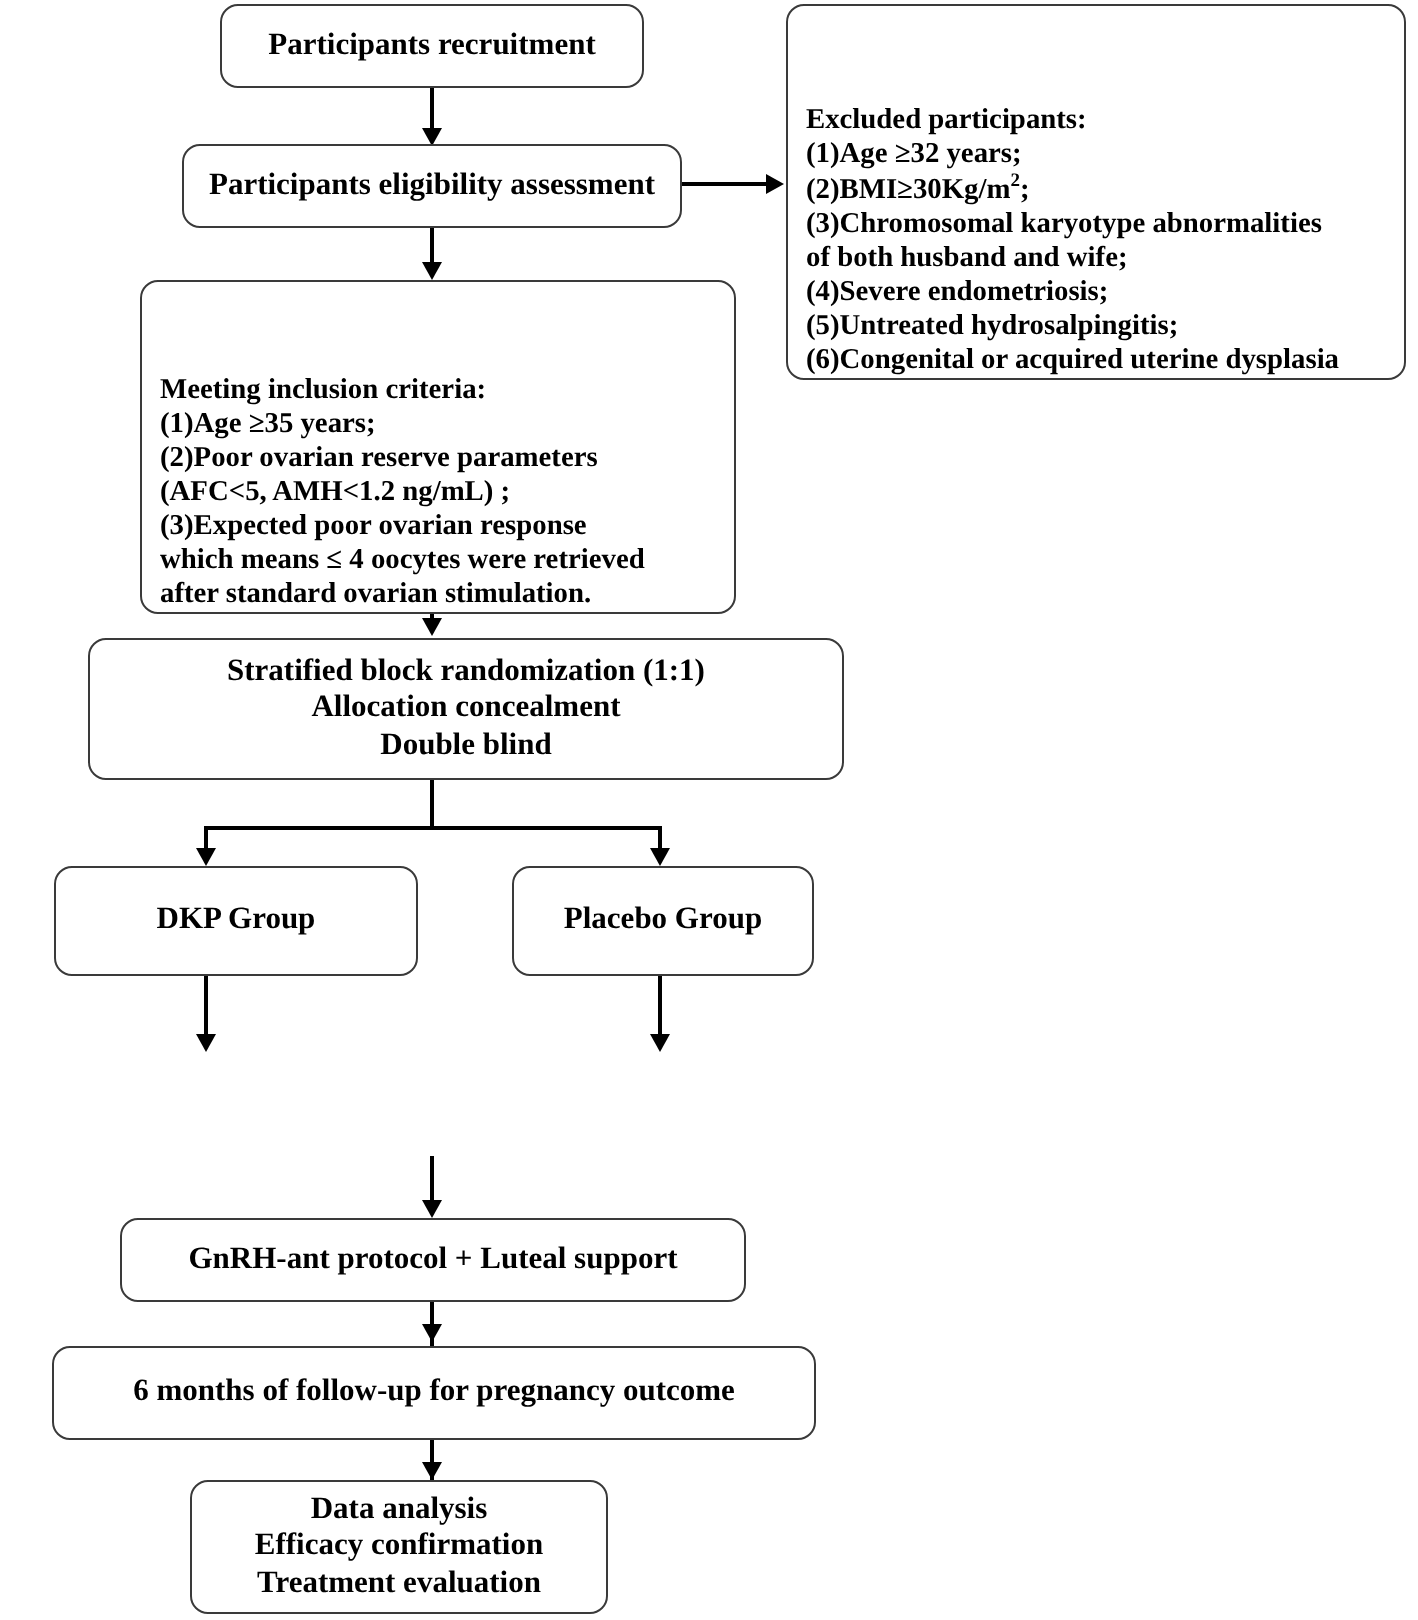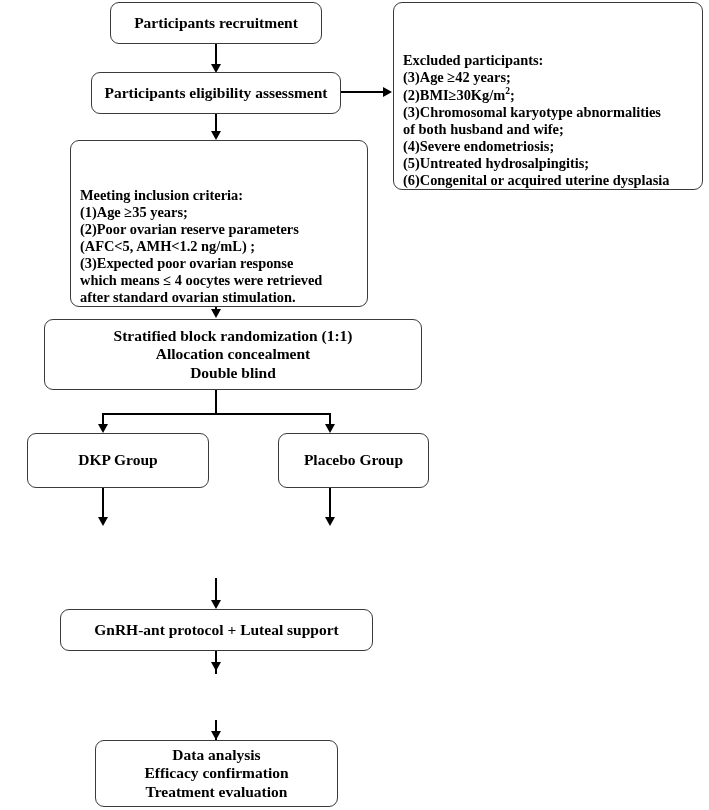--- a/index.html
+++ b/index.html
@@ -120,21 +120,21 @@
   <div class="node centered" style="left:110px; top:2px; width:212px; height:42px; font-size:15.5px;">
     <span class="line">Participants recruitment</span>
   </div>
 
   <div class="node centered" style="left:91px; top:72px; width:250px; height:42px; font-size:15.5px;">
     <span class="line">Participants eligibility assessment</span>
   </div>
 
   <div class="node lefty" style="left:393px; top:2px; width:310px; height:188px; font-size:14.4px;">
     <span class="line">Excluded participants:</span>
-    <span class="line">(3)Age ≥42 years;</span>
+    <span class="line">(1)Age ≥32 years;</span>
     <span class="line"><span>(2)BMI≥30Kg/m</span><span class="sup">2</span><span>;</span></span>
     <span class="line">(3)Chromosomal karyotype abnormalities</span>
     <span class="line">of both husband and wife;</span>
     <span class="line">(4)Severe endometriosis;</span>
     <span class="line">(5)Untreated hydrosalpingitis;</span>
     <span class="line">(6)Congenital or acquired uterine dysplasia</span>
   </div>
 
   <div class="node lefty" style="left:70px; top:140px; width:298px; height:167px; font-size:14.4px;">
     <span class="line">Meeting inclusion criteria:</span>
@@ -149,29 +149,32 @@
   <div class="node centered" style="left:44px; top:319px; width:378px; height:71px; font-size:15.5px;">
     <span class="line">Stratified block randomization (1:1)</span>
     <span class="line">Allocation concealment</span>
     <span class="line">Double blind</span>
   </div>
 
   <div class="node centered" style="left:27px; top:433px; width:182px; height:55px; font-size:15.5px;">
     <span class="line">DKP Group</span>
   </div>
 
-  <div class="node centered" style="left:256px; top:433px; width:151px; height:55px; font-size:15.5px;margin-left:22px;">
+  <div class="node centered" style="left:256px; top:433px; width:151px; height:55px; font-size:15.5px;">
     <span class="line">Placebo Group</span>
   </div>
 
 
   <div class="node centered" style="left:60px; top:609px; width:313px; height:42px; font-size:15.5px;">
     <span class="line">GnRH-ant protocol + Luteal support</span>
   </div>
 
+  <div class="node centered" style="left:26px; top:673px; width:382px; height:47px; font-size:15.5px;">
+    <span class="line">6 months of follow-up for pregnancy outcome</span>
+  </div>
 
-  <div class="node centered" style="left:95px; top:740px; width:243px; height:67px; font-size:15.5px;">
+  <div class="node centered" style="left:95px; top:740px; width:209px; height:67px; font-size:15.5px;">
     <span class="line">Data analysis</span>
     <span class="line">Efficacy confirmation</span>
     <span class="line">Treatment evaluation</span>
   </div>
 
 </div>
 
 </body></html>

